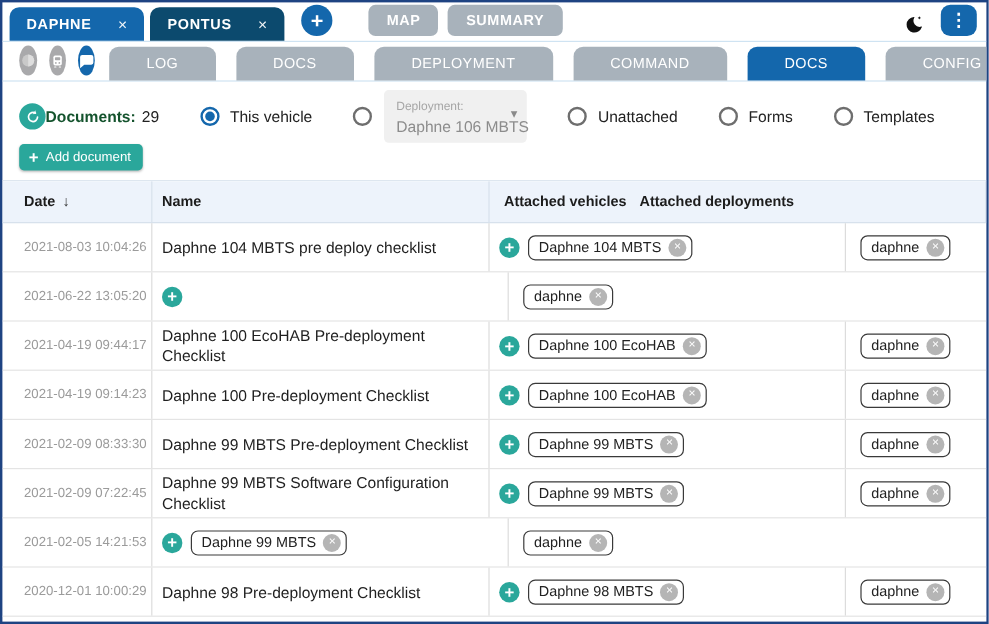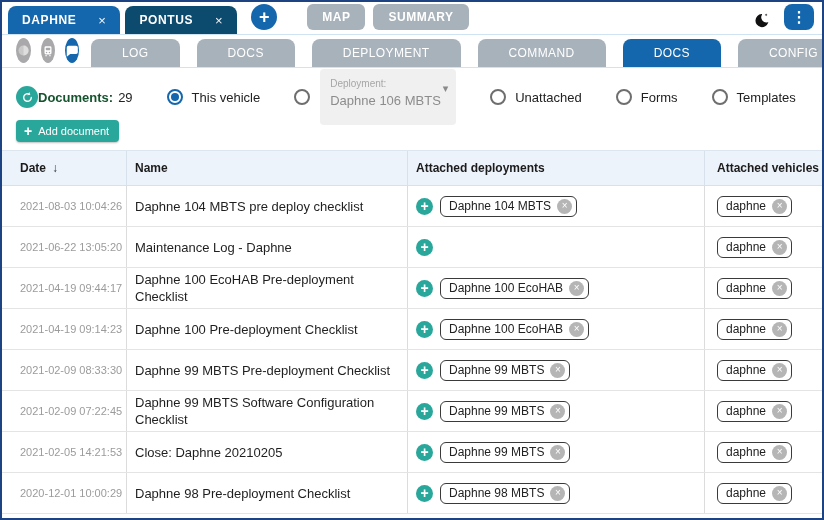--- a/index.html
+++ b/index.html
@@ -34,21 +34,21 @@
   .filterbar { flex:0 0 78px; padding:10px 14px 8px 14px; }
   .filter-row1 { display:flex; align-items:center; height:38px; }
   .refresh-circle { width:22px; height:22px; border-radius:50%; background:#2aa79b; display:flex; align-items:center; justify-content:center; flex:0 0 22px; }
   .docs-label { font-size:13px; font-weight:700; color:#14532d; }
   .docs-count { font-size:13px; color:#222; margin-left:5px; }
   .radio-group { display:flex; align-items:center; margin-left:34px; }
   .radio { width:16px; height:16px; border:2px solid #6e6e6e; border-radius:50%; display:inline-block; position:relative; flex:0 0 16px; }
   .radio.selected { border-color:#1467ac; }
   .radio.selected::after { content:''; position:absolute; inset:2px; background:#1467ac; border-radius:50%; }
   .radio-label { font-size:13px; color:#222; margin-left:9px; white-space:nowrap; }
-  .dep-select { position:relative; margin-left:10px; width:136px; background:#f0f0f0; border-radius:4px; padding:4px 24px 16px 10px; }
+  .dep-select { position:relative; margin-left:10px; width:119px; background:#f0f0f0; border-radius:4px; padding:4px 24px 4px 10px; }
   .dep-select .dep-label { font-size:10px; color:#a6a6a6; line-height:12px; }
   .dep-select .dep-value { font-size:13px; color:#8c8c8c; line-height:16px; white-space:nowrap; }
   .dep-select .caret { position:absolute; right:8px; top:13px; font-size:11px; color:#8a8a8a; }
   .filter-row2 { margin-top:4px; }
   .add-doc-btn { display:inline-flex; align-items:center; background:#2aa79b; color:#fff; font-size:11px; border-radius:4px; padding:4px 10px 4px 8px; box-shadow:0 1px 2px rgba(0,0,0,.25); }
   .add-doc-btn .plus { font-size:14px; font-weight:700; margin-right:6px; line-height:1; }
 
   
   .table { flex:1; display:flex; flex-direction:column; border-top:1px solid #dde6ef; overflow:hidden; }
   .thead { display:flex; background:#edf3fb; flex:0 0 35px; align-items:center; font-size:12px; font-weight:700; color:#1c1c1c; border-bottom:1px solid #d7e1ec; }
@@ -179,22 +179,22 @@
     </div>
   </div>
 
   <div class="table">
     <div class="thead">
       <div class="th c-date">
         <span>Date</span>
         <span class="sort-arrow">↓</span>
       </div>
       <div class="th c-name">Name</div>
+      <div class="th c-veh">Attached vehicles</div>
       <div class="th c-dep">Attached deployments</div>
-      <div class="th c-veh">Attached vehicles</div>
     </div>
     <div class="tbody">
   <div class="trow">
     <div class="td c-date">2021-08-03 10:04:26</div>
     <div class="td c-name">
             <span>Daphne 104 MBTS pre deploy checklist</span>
           </div>
     <div class="td c-dep">
       <span class="plus-circle">
               <span>+</span>
@@ -207,23 +207,20 @@
     <div class="td c-veh">
             <span class="chip">
               <span>daphne</span>
               <span class="chip-x">×</span>
             </span>
           </div>
   </div>
 
   <div class="trow">
     <div class="td c-date">2021-06-22 13:05:20</div>
-    <div class="td c-name">
-            <span>Maintenance Log - Daphne</span>
-          </div>
     <div class="td c-dep">
       <span class="plus-circle">
               <span>+</span>
             </span>
     </div>
     <div class="td c-veh">
             <span class="chip">
               <span>daphne</span>
               <span class="chip-x">×</span>
             </span>
@@ -313,23 +310,20 @@
     <div class="td c-veh">
             <span class="chip">
               <span>daphne</span>
               <span class="chip-x">×</span>
             </span>
           </div>
   </div>
 
   <div class="trow">
     <div class="td c-date">2021-02-05 14:21:53</div>
-    <div class="td c-name">
-            <span>Close: Daphne 20210205</span>
-          </div>
     <div class="td c-dep">
       <span class="plus-circle">
               <span>+</span>
             </span>
     <span class="chip">
               <span>Daphne 99 MBTS</span>
               <span class="chip-x">×</span>
             </span>
           </div>
     <div class="td c-veh">

